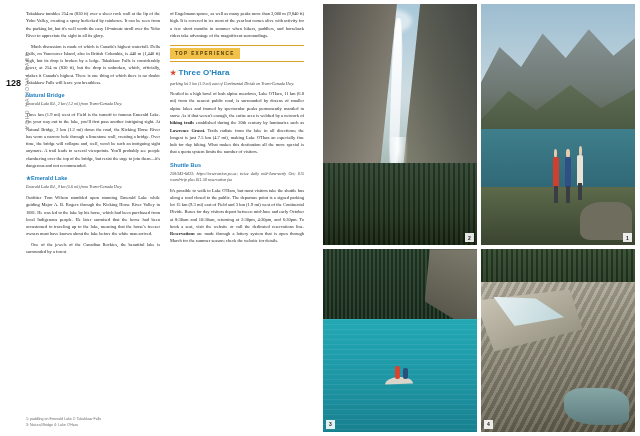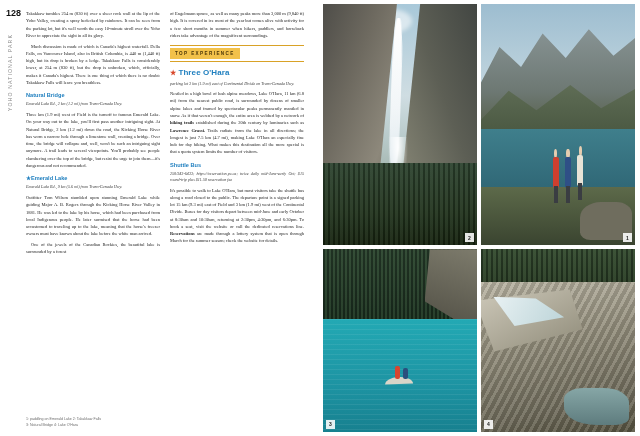--- a/index.html
+++ b/index.html
@@ -23,21 +23,21 @@
     position: relative;
     background: #fff;
     padding: 10px 12px 10px 26px;
   }
 
   
   .side-tab {
     position: absolute;
     left: 4px; top: 8px;
     width: 18px; height: 150px;
-    display: flex; flex-direction: column; align-items: flex-start;
+    display: flex; flex-direction: row; align-items: center;
   }
   .folio {
     font-family: "Liberation Sans", sans-serif;
     font-weight: bold;
     font-size: 9px;
     color: #111;
     margin-left: 2px;
   }
   .vert-label {
     writing-mode: vertical-rl;

